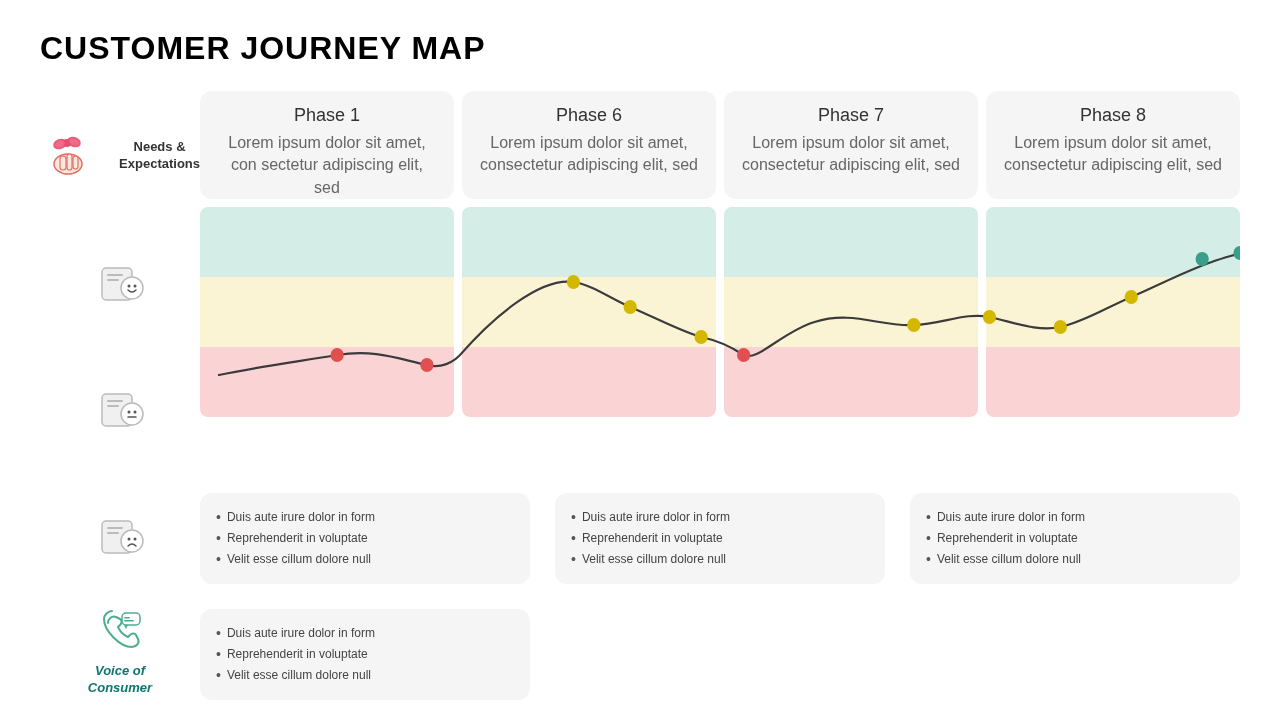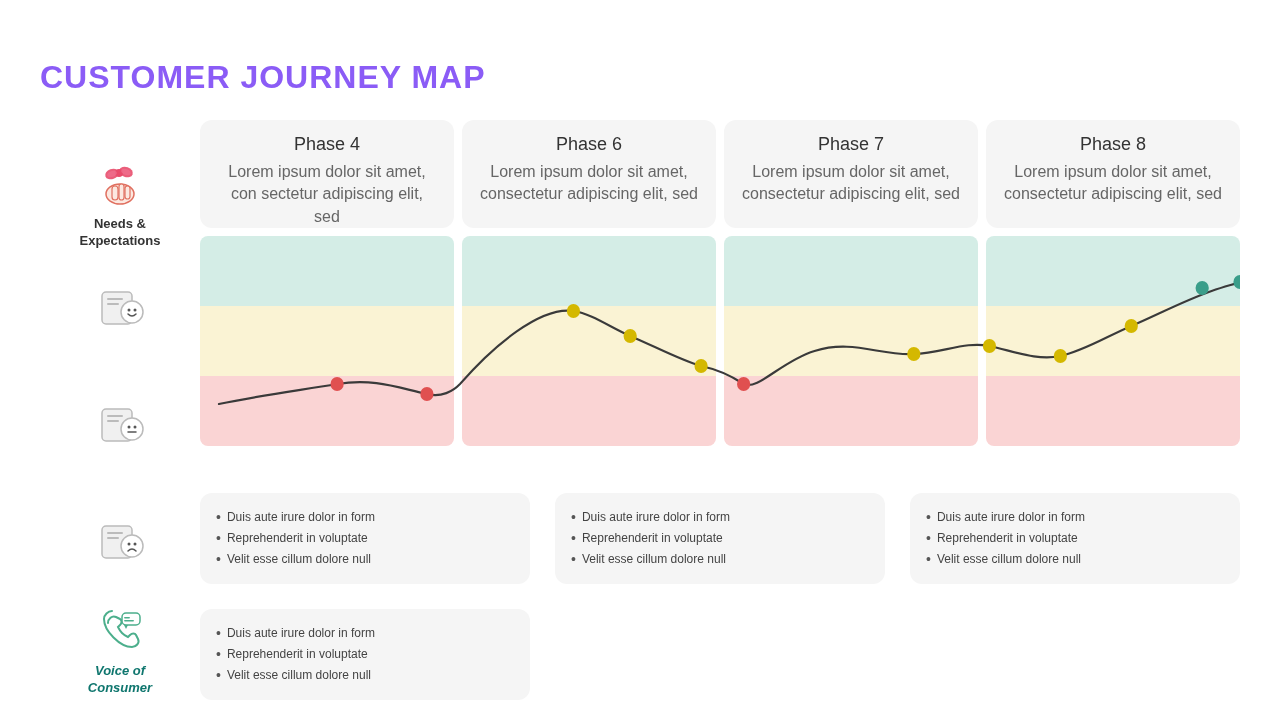--- a/index.html
+++ b/index.html
@@ -10,23 +10,22 @@
       height: 720px;
       overflow: hidden;
       display: flex;
       flex-direction: column;
       padding: 30px 40px 20px 40px;
     }
     h1 {
       font-size: 32px;
       font-weight: 900;
       letter-spacing: 1px;
-      color: #8b5cf6;
+      color: #000000;
       margin-bottom: 24px;
-      margin-top: 29px;
     }
     .main-content {
       display: flex;
       flex: 1;
       gap: 0;
     }
     
     .phases-area {
       flex: 1;
       display: flex;
@@ -128,23 +127,23 @@
       display: flex;
       flex-direction: column;
       width: 160px;
       flex-shrink: 0;
     }
 
     
     .sidebar-needs {
       height: 130px;
       display: flex;
-      flex-direction: column;
+      flex-direction: row;
       align-items: center;
-      justify-content: flex-end;
+      justify-content: space-between;
     }
     .sidebar-icons-row {
       display: flex;
       flex-direction: column;
       flex: 1;
     }
     .sidebar-icon-item {
       flex: 1;
       display: flex;
       align-items: center;
@@ -243,21 +242,21 @@
       <div class="label" style="font-size:13px;font-weight:700;color:#0f766e;text-align:center;line-height:1.3;font-style:italic;">
         Voice of<br>Consumer
       </div>
     </div>
   </div>
 
   <div class="phases-area">
 
     <div class="phase-headers">
       <div class="phase-card">
-        <div class="phase-title">Phase 4</div>
+        <div class="phase-title">Phase 1</div>
         <div class="phase-desc">Lorem ipsum dolor sit amet, con sectetur adipiscing elit, sed</div>
       </div>
       <div class="phase-card">
         <div class="phase-title">Phase 6</div>
         <div class="phase-desc">Lorem ipsum dolor sit amet, consectetur adipiscing elit, sed</div>
       </div>
       <div class="phase-card">
         <div class="phase-title">Phase 7</div>
         <div class="phase-desc">Lorem ipsum dolor sit amet, consectetur adipiscing elit, sed</div>
       </div>

